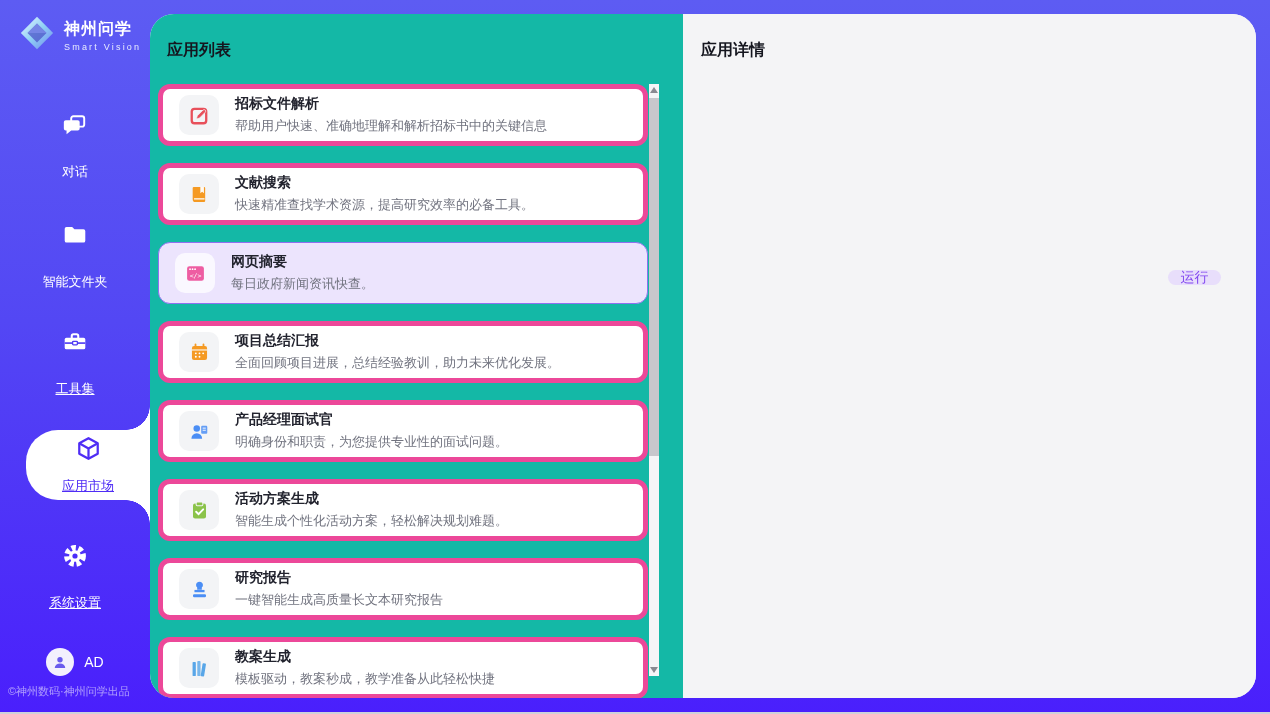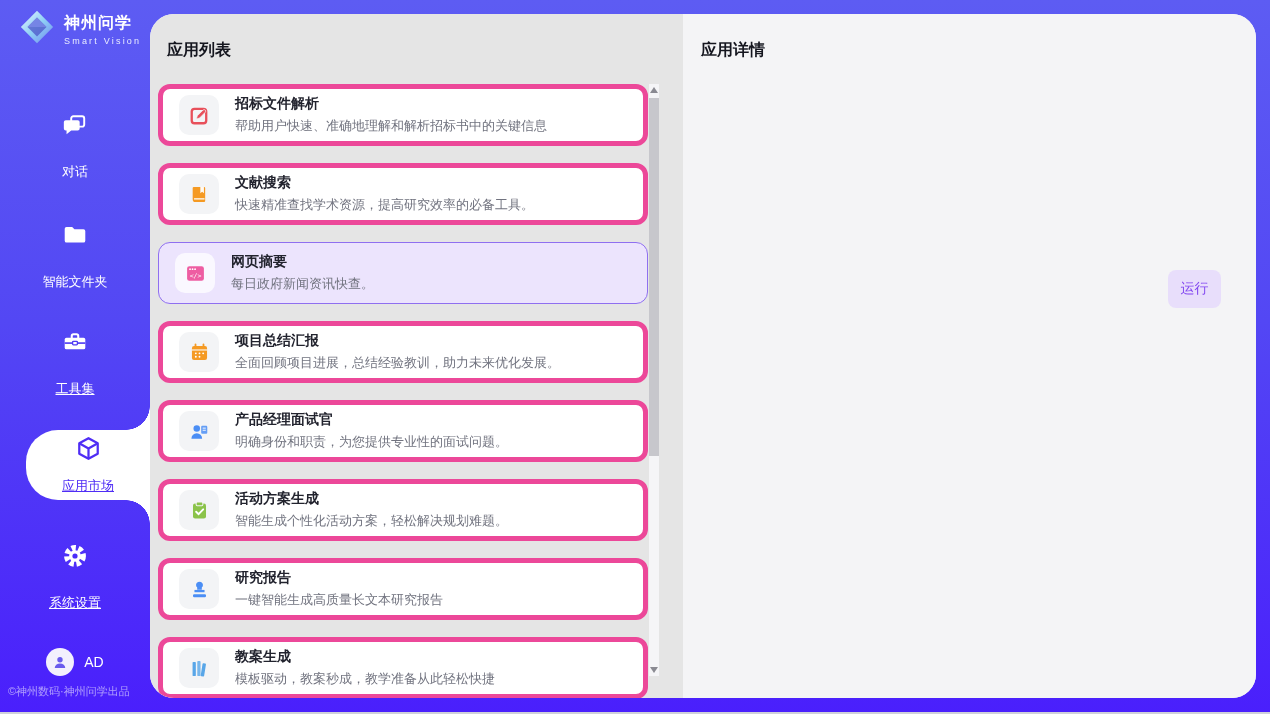--- a/index.html
+++ b/index.html
@@ -5,21 +5,21 @@
   * { margin:0; padding:0; box-sizing:border-box; }
   html,body { width:1270px; height:714px; overflow:hidden; }
   body {
     font-family:"Liberation Sans","DejaVu Sans",sans-serif;
     position:relative;
     background:linear-gradient(180deg,#5d5cf3 0%,#5347f4 45%,#4a1ffc 100%);
   }
 
   
   .sidebar { position:absolute; left:0; top:0; width:150px; height:714px; }
-  .brand { position:absolute; left:18px; top:8px; display:flex; align-items:center; gap:8px; }
+  .brand { position:absolute; left:18px; top:14px; display:flex; align-items:center; gap:8px; }
   .brand-text .t1 { color:#fff; font-size:16px; font-weight:700; letter-spacing:1px; }
   .brand-text .t2 { color:#e8ecff; font-size:9px; letter-spacing:2.2px; margin-top:2px; }
   .nav-item { position:absolute; left:0; width:150px; display:flex; flex-direction:column; align-items:center; gap:21px; cursor:pointer; }
   .nav-item .lbl { color:#fff; font-size:13px; }
   .nav-item .lbl.u { text-decoration:underline; }
   .nav-item svg { width:26px; height:26px; }
   #nav0 { top:112px; } #nav1 { top:222px; } #nav2 { top:329px; } #nav4 { top:543px; }
 
   
   .active-tab { position:absolute; left:26px; right:0; top:430px; height:70px;
@@ -35,21 +35,21 @@
   .avatar { width:28px; height:28px; border-radius:50%; background:#f3f0fd; display:flex; align-items:center; justify-content:center; }
   .avatar svg { width:18px; height:18px; }
   .user-name { color:#fff; font-size:14px; }
   .side-footer { position:absolute; left:8px; top:684px; color:rgba(255,255,255,.55); font-size:11px; white-space:nowrap; }
 
   
   .content { position:absolute; left:150px; top:14px; right:14px; bottom:16px;
     border-radius:24px; overflow:hidden; display:flex; background:#fff; }
 
   
-  .list-panel { position:relative; width:533px; background:#e5e5e5; flex:none; }
+  .list-panel { position:relative; width:533px; background:#14b8a6; flex:none; }
   .panel-title { font-size:16px; font-weight:700; color:#15161f; }
   .list-panel .panel-title { position:absolute; left:17px; top:26px; }
   .app-list { position:absolute; left:8px; top:70px; width:490px; bottom:0; overflow:hidden; }
   .app-card { height:62px; margin-bottom:17px; border:5px solid #ec4899; border-radius:12px;
     background:#fff; display:flex; align-items:center; padding:0 16px; gap:16px; cursor:pointer; }
   .app-card.selected { background:#ece4fd; border:1.5px solid #8f6ff0; }
   .app-icon { width:40px; height:40px; border-radius:10px; background:#f3f4f6; flex:none;
     display:flex; align-items:center; justify-content:center; }
   .app-card.selected .app-icon { background:#faf8ff; }
   .app-icon svg { width:21px; height:21px; }
@@ -70,21 +70,21 @@
     background:#fff; border:1px solid #e8e8ed; border-radius:14px; }
   .tool-tag { position:absolute; left:18px; top:14px; display:inline-flex; align-items:center; gap:7px;
     border:1px solid #e4e4ec; border-radius:9px; padding:7px 10px; background:#fff; cursor:pointer; }
   .tool-tag .tag-lbl { font-size:13px; color:#3a3a46; }
   .tool-tag svg { width:15px; height:15px; }
   .tag-close { font-size:13px; color:#9aa0aa; margin-left:1px; cursor:pointer; line-height:1; }
   .prompt-text { position:absolute; left:20px; top:70px; right:20px; font-size:13px; color:#565d6b; cursor:text; }
   .prompt-tools { position:absolute; left:18px; bottom:18px; display:flex; align-items:center; gap:15px; color:#a8aeba; }
   .prompt-tools .ticon { font-size:16px; cursor:pointer; line-height:1; }
   .prompt-tools svg { width:17px; height:17px; display:block; cursor:pointer; }
-  .run-btn { position:absolute; right:35px; top:256px; width:53px; height:38px; border:none;
+  .run-btn { position:absolute; right:35px; top:256px; width:53px; height:15px; border:none;
     background:#e8defb; color:#8247f0; font-size:14px; border-radius:8px; cursor:pointer;
     font-family:inherit; display:flex; align-items:center; justify-content:center; }
 
   .bottom-edge { position:absolute; left:0; bottom:0; width:100%; height:2px; background:#cfd1da; }
 </style>
 </head>
 <body>
 
 <div class="sidebar">
   <div class="brand">

